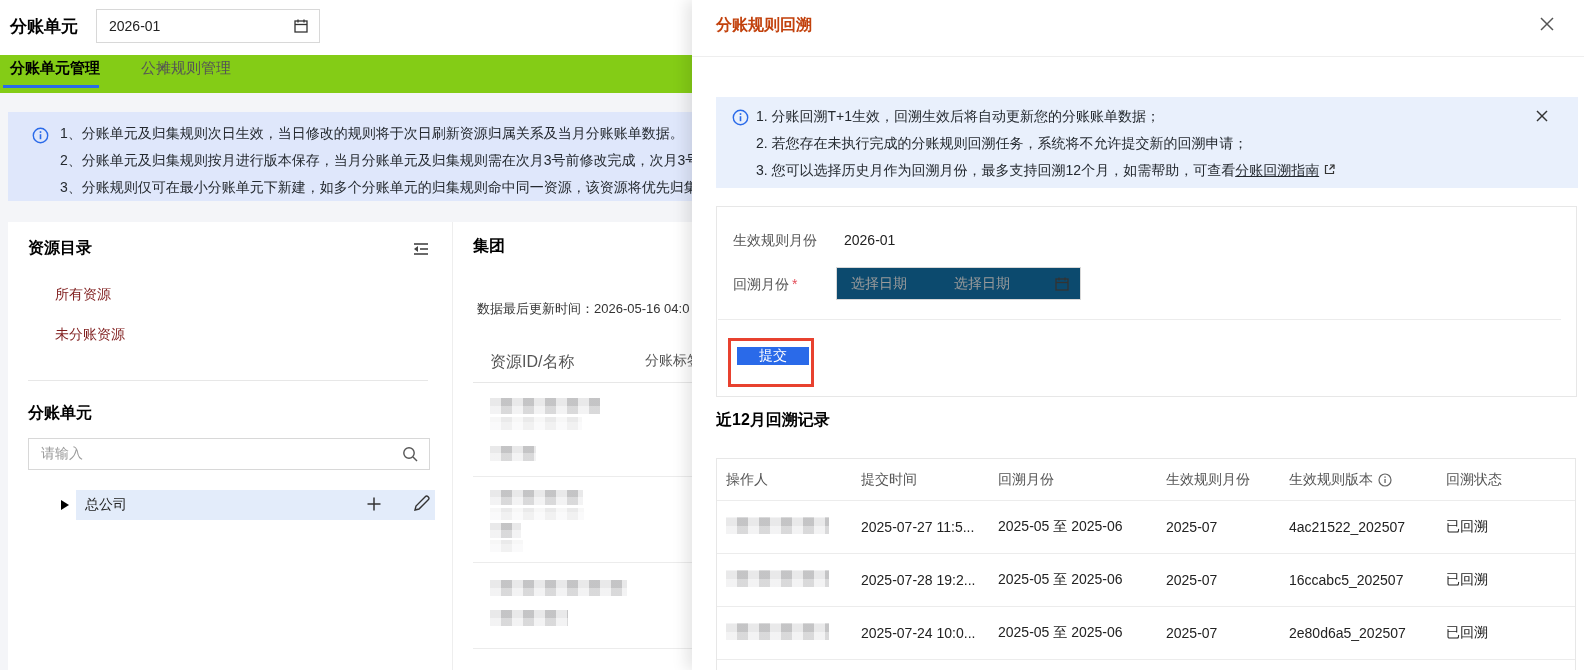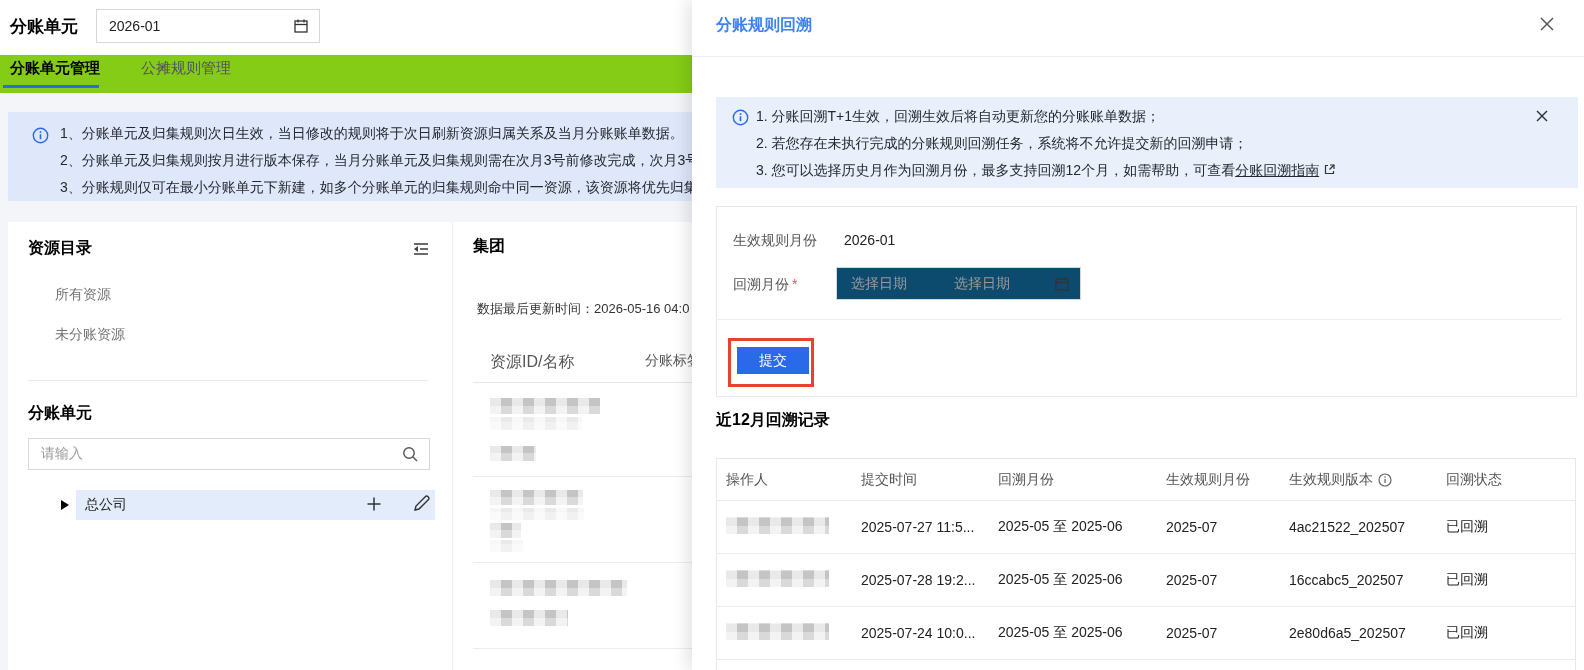--- a/index.html
+++ b/index.html
@@ -25,21 +25,21 @@
             font-size:14px; color:#24292f; line-height:27px; padding:8px 0 0 52px; }
   .banner .bline { white-space:nowrap; overflow:hidden; }
   .banner .info-ic { position:absolute; left:24px; top:15px; }
 
   .main-card { position:absolute; left:8px; top:129px; width:1568px; height:448px; background:#fff; }
   .vdiv { position:absolute; left:444px; top:0; width:1px; height:448px; background:#eee; }
 
   .sec-title { font-size:16px; font-weight:bold; color:#000; position:absolute; }
   .cat-title { left:20px; top:16px; }
   .collapse-btn { position:absolute; left:403px; top:17px; width:20px; height:20px; cursor:pointer; }
-  .cat-item { position:absolute; left:47px; font-size:14px; color:#737373; cursor:pointer; }
+  .cat-item { position:absolute; left:47px; font-size:14px; color:#7f1d1d; cursor:pointer; }
   .cat-item.i0 { top:64px; }
   .cat-item.i1 { top:104px; }
   .hdiv { position:absolute; left:20px; top:158px; width:400px; height:1px; background:#e7e7e7; }
   .unit-title { left:20px; top:181px; }
   .search-box { position:absolute; left:20px; top:216px; width:402px; height:32px; border:1px solid #d8d8d8; background:#fff;
                 display:flex; align-items:center; padding:0 10px 0 12px; }
   .search-box .ph { flex:1; font-size:14px; color:#9b9b9b; }
   .tree-row { position:absolute; left:0; top:268px; width:440px; height:30px; }
   .tree-caret { position:absolute; left:53px; top:10px; width:0; height:0;
                 border-left:8px solid #000; border-top:5px solid transparent; border-bottom:5px solid transparent; cursor:pointer; }
@@ -57,42 +57,42 @@
 
   .mosaic { position:absolute; background-color:#d7d7d9;
     background-image:
       repeating-linear-gradient(90deg, rgba(255,255,255,.55) 0 11px, rgba(0,0,0,.05) 11px 22px),
       repeating-linear-gradient(0deg,  rgba(255,255,255,.35) 0 8px,  rgba(0,0,0,.04) 8px 16px); }
   .mosaic.faint { opacity:.35; }
 
   
   .drawer { position:absolute; left:692px; top:0; width:892px; height:670px; background:#fff;
             box-shadow:-6px 0 14px rgba(0,0,0,.10); }
-  .drawer-title { position:absolute; left:24px; top:15px; font-size:16px; font-weight:bold; color:#3b82f6; }
+  .drawer-title { position:absolute; left:24px; top:15px; font-size:16px; font-weight:bold; color:#c2410c; }
   .drawer-close { position:absolute; left:846px; top:15px; width:18px; height:18px; cursor:pointer; }
   .drawer-hline { position:absolute; left:0; top:56px; width:892px; height:1px; background:#eee; }
 
   .notice { position:absolute; left:24px; top:97px; width:862px; height:91px; background:var(--notice-bg);
             font-size:14px; color:#24292f; line-height:27px; padding:6px 40px 0 40px; }
   .notice .info-ic { position:absolute; left:16px; top:12px; }
   .notice .nline { white-space:nowrap; }
   .notice-close { position:absolute; right:28px; top:11px; width:16px; height:16px; cursor:pointer; }
   .notice a.guide { color:#24292f; text-decoration:underline; cursor:pointer; }
 
   .form-card { position:absolute; left:24px; top:206px; width:861px; height:191px; border:1px solid #e7e7e7; background:#fff; }
   .f-label { position:absolute; left:16px; font-size:14px; color:#555; }
   .f-val { position:absolute; left:127px; font-size:14px; color:#222; }
   .req { color:#e34d59; margin-left:3px; }
   .date-range { position:absolute; left:119px; top:60px; width:245px; height:33px; border:1px solid #d8d8d8; background:#0c4a6e;
                 display:flex; align-items:center; padding:0 10px 0 14px; font-size:14px; color:#9b9b9b; }
   .date-range .ph1 { width:103px; }
   .date-range .ph2 { flex:1; }
   .form-div { position:absolute; left:1px; top:112px; width:843px; height:1px; background:#ececec; }
   .annot { position:absolute; left:11px; top:131px; width:86px; height:49px; border:3px solid var(--annot-red); }
-  .submit-btn { position:absolute; left:6px; top:6px; width:72px; height:27px; background:var(--primary); color:#fff;
+  .submit-btn { position:absolute; left:6px; top:6px; width:72px; height:18px; background:var(--primary); color:#fff;
                 font-size:14px; border:none; cursor:pointer; display:flex; align-items:center; justify-content:center; }
 
   .records-title { position:absolute; left:24px; top:410px; font-size:16px; font-weight:bold; color:#000; }
   .records-table { position:absolute; left:24px; top:458px; width:860px; height:212px; border:1px solid #e7e7e7; border-bottom:none; background:#fff; }
   .r-head, .r-row { display:grid; grid-template-columns:135px 137px 168px 123px 157px 1fr; align-items:center; padding-left:9px; }
   .r-head { height:42px; border-bottom:1px solid #ececec; font-size:14px; color:#555; }
   .r-row { height:53px; border-bottom:1px solid #ececec; font-size:14px; color:#222; }
   .r-head .hc { display:flex; align-items:center; gap:5px; white-space:nowrap; }
   .op-mosaic { position:relative; width:103px; height:17px; }
   .r-row .cell { white-space:nowrap; overflow:hidden; }

